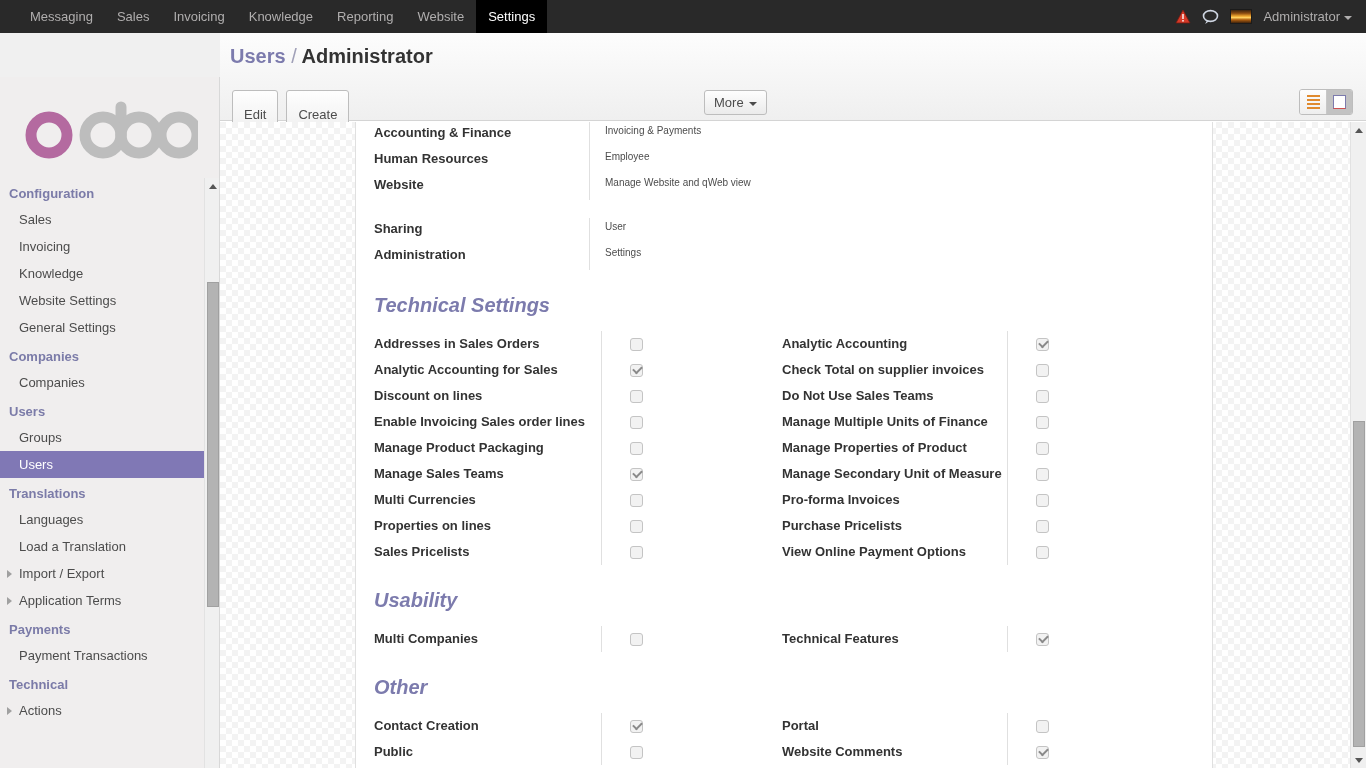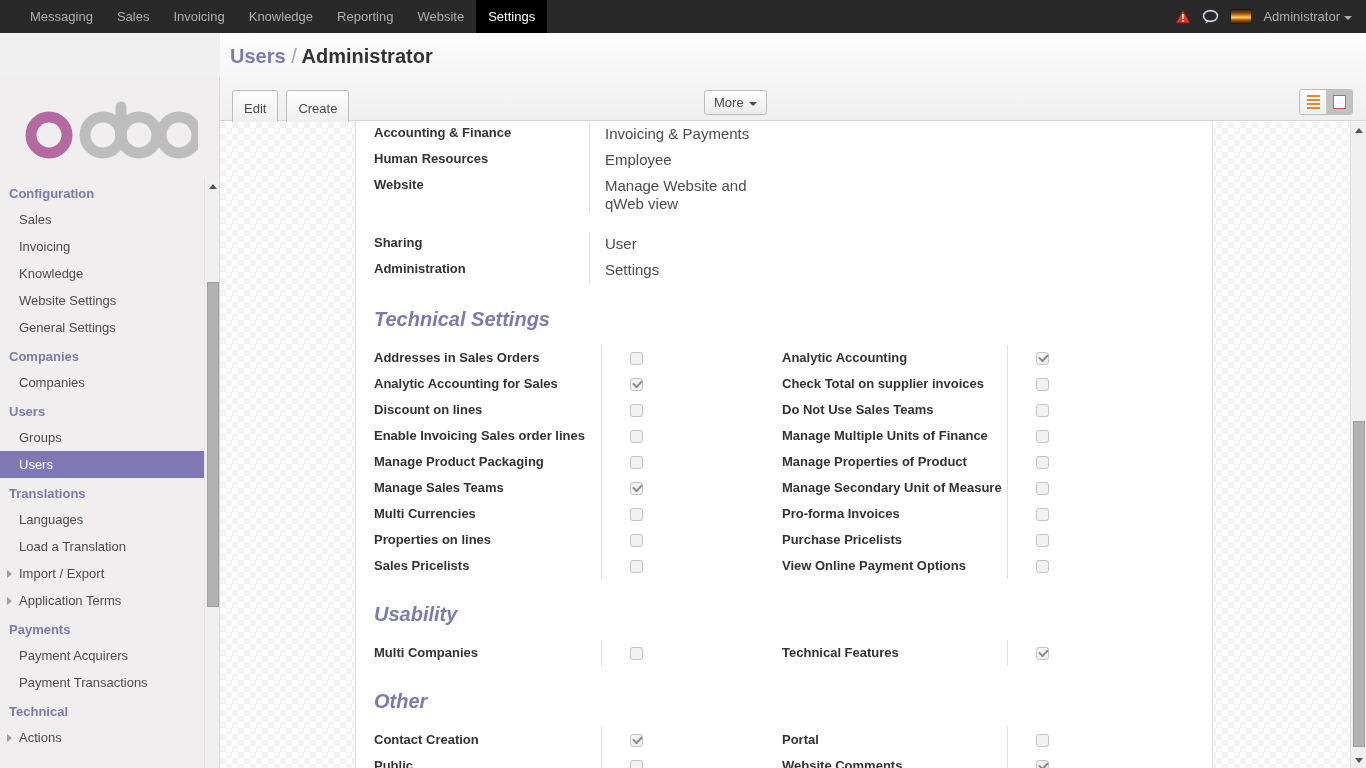--- a/index.html
+++ b/index.html
@@ -170,21 +170,21 @@
   .btn-row {
     position: absolute; top: 57px; left: 12px;
     display: flex; gap: 8px;
   }
   .btn {
     font-size: 13px;
     color: #4c4c4c;
     background: linear-gradient(180deg,#fefefe 0%,#ededed 100%);
     border: 1px solid #bdbdbd;
     border-radius: 3px;
-    padding: 10px 11px;
+    padding: 16px 11px;
     cursor: pointer;
   }
   .more-btn {
     position: absolute; top: 57px; left: 484px;
     font-size: 13px;
     color: #4c4c4c;
     background: linear-gradient(180deg,#fefefe 0%,#ebebeb 100%);
     border: 1px solid #bdbdbd;
     border-radius: 3px;
     padding: 4px 9px;
@@ -254,21 +254,21 @@
   .ar-label {
     width: 215px;
     font-size: 13px; font-weight: bold; color: #333333;
     padding-top: 3px;
   }
   .ar-divider {
     width: 1px; background: #e0e0e0; align-self: stretch;
     margin-right: 15px;
   }
   .ar-value {
-    font-size: 15px; color: #4c4c4c;
+    font-size: 10px; color: #4c4c4c;
     padding-top: 3px;
     max-width: 175px;
     line-height: 1.22;
   }
   .ar-gap { height: 18px; }
 
   .section-title {
     font-size: 20px; font-weight: bold;
     color: #7c7bad;
     margin: 24px 0 14px 0;
@@ -374,21 +374,20 @@
       <div class="nav-link"><span>Companies</span></div>
       <div class="nav-section">Users</div>
       <div class="nav-link"><span>Groups</span></div>
       <div class="nav-link selected"><span>Users</span></div>
       <div class="nav-section">Translations</div>
       <div class="nav-link"><span>Languages</span></div>
       <div class="nav-link"><span>Load a Translation</span></div>
       <div class="nav-link expandable"><span class="nav-arrow"></span><span>Import / Export</span></div>
       <div class="nav-link expandable"><span class="nav-arrow"></span><span>Application Terms</span></div>
       <div class="nav-section">Payments</div>
-      <div class="nav-link"><span>Payment Acquirers</span></div>
       <div class="nav-link"><span>Payment Transactions</span></div>
       <div class="nav-section">Technical</div>
       <div class="nav-link expandable"><span class="nav-arrow"></span><span>Actions</span></div>
     </div>
 
   <div class="sb-scroll">
     <div class="sb-arrow up">
         <span class="tri-up"></span>
       </div>
     <div class="sb-thumb" style="top:104px;height:325px;"></div>

